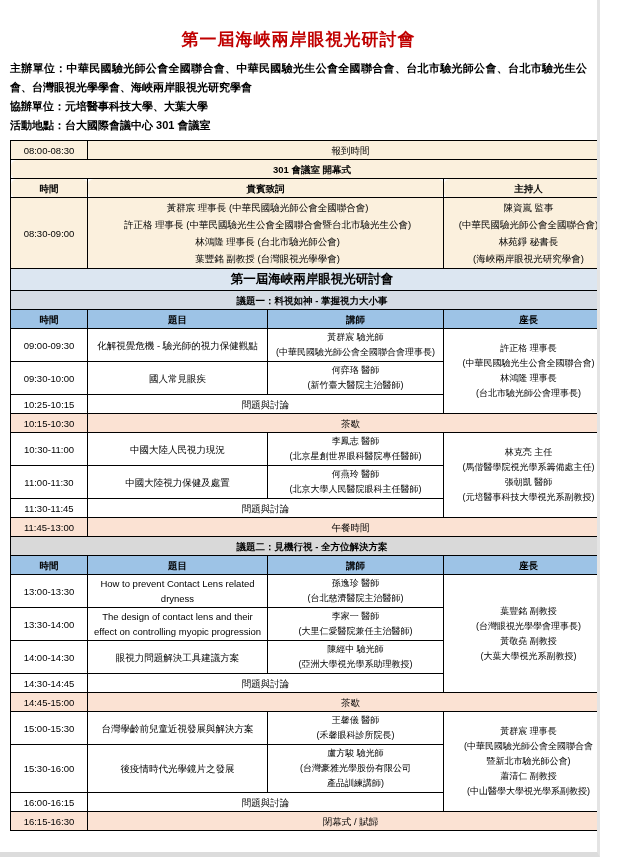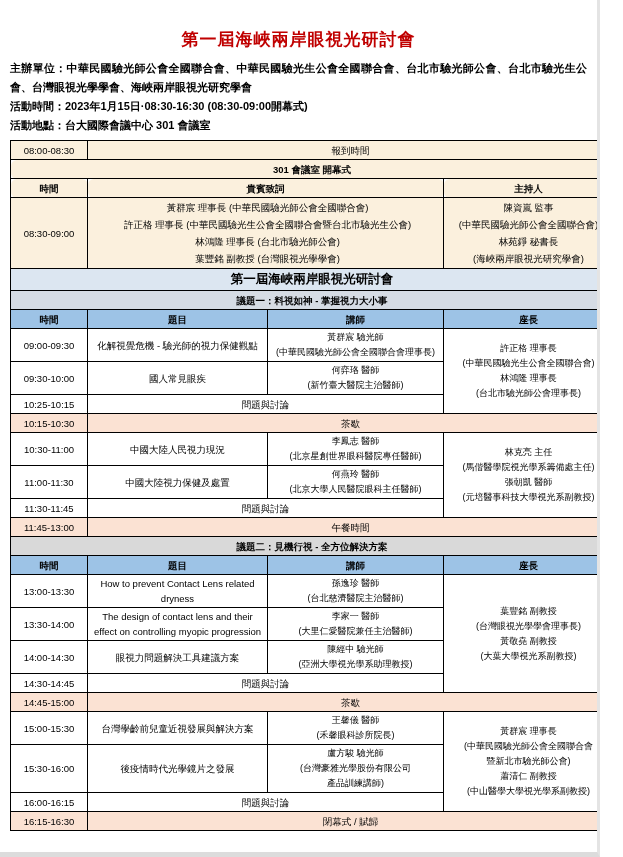--- a/index.html
+++ b/index.html
@@ -72,21 +72,21 @@
 </style>
 </head>
 <body>
 
 <div class="page">
 
   <div class="doc-title">第一屆海峽兩岸眼視光研討會</div>
 
   <div class="info-block">
     <div class="info-line">主辦單位：中華民國驗光師公會全國聯合會、中華民國驗光生公會全國聯合會、台北市驗光師公會、台北市驗光生公會、台灣眼視光學學會、海峽兩岸眼視光研究學會</div>
-    <div class="info-line">活動時間：2023年1月15日·08:30-16:30 (08:30-09:00開幕式)</div>
+    <div class="info-line">協辦單位：元培醫事科技大學、大葉大學</div>
     <div class="info-line">活動地點：台大國際會議中心 301 會議室</div>
   </div>
 
   <table class="schedule">
     <colgroup>
       <col class="c-time">
         <col class="c-topic">
         <col class="c-speaker">
         <col class="c-chair">
     </colgroup>

